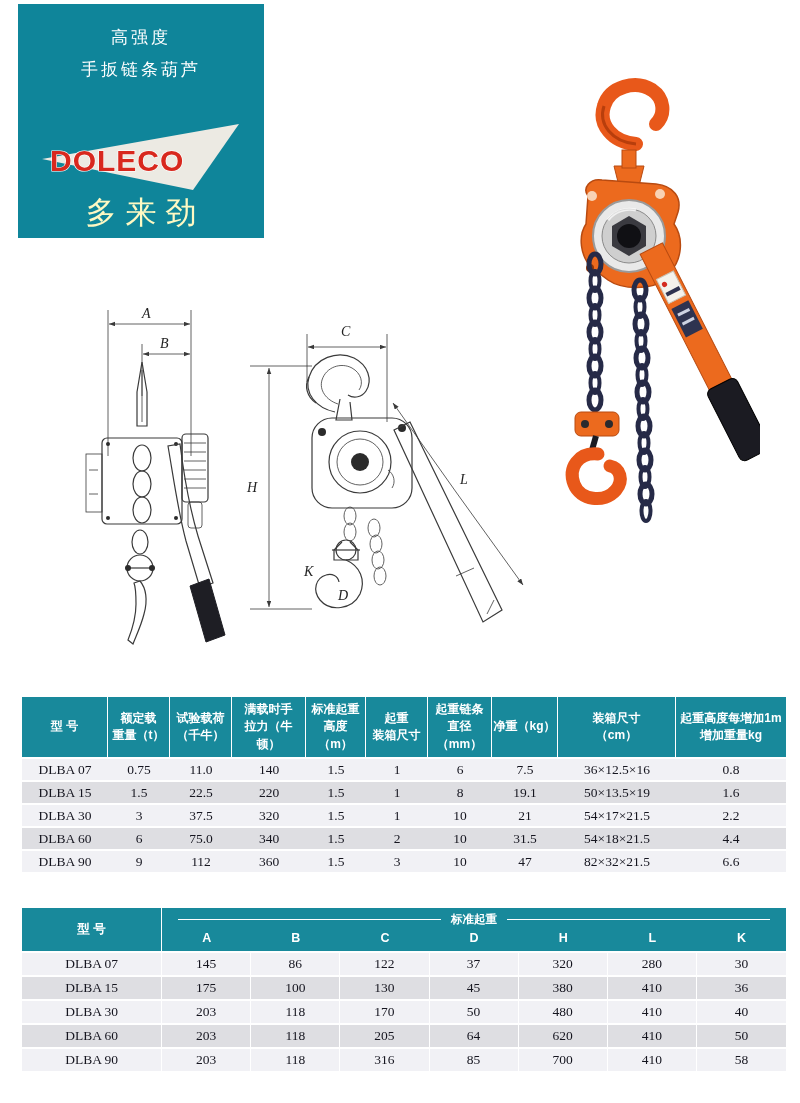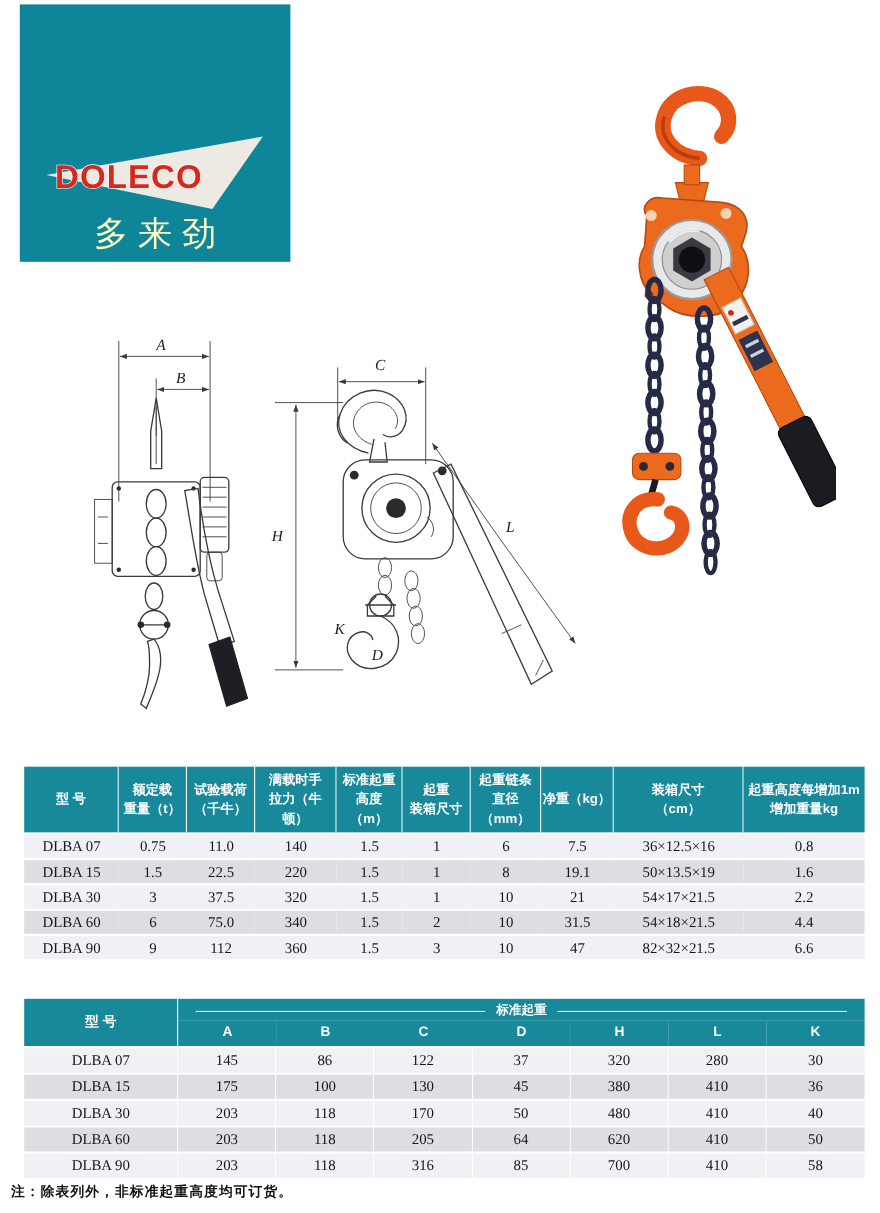--- a/index.html
+++ b/index.html
@@ -52,20 +52,22 @@
   
   .footnote{position:absolute;left:10px;top:1075px;font-size:12.5px;font-weight:bold;
             color:#111;letter-spacing:1px;}
 </style>
 </head>
 <body>
 
 <div class="page">
 
   <div class="brand-block">
+    <div class="brand-line brand-line1">高强度</div>
+    <div class="brand-line brand-line2">手扳链条葫芦</div>
     <svg class="logo-svg" width="202" height="70" viewBox="0 0 202 70">
       <polygon points="2,37 199,2 153,68" fill="#eceae3"></polygon>
       <text x="10" y="49" font-family="Liberation Sans, sans-serif" font-weight="bold" font-size="30" letter-spacing="1" fill="#d8281e" stroke="#ffffff" stroke-width="1.1" paint-order="stroke">DOLECO</text>
     </svg>
     <div class="brand-cn">多来劲</div>
   </div>
 
   <svg class="drawing-front" width="188" height="366" viewBox="0 0 188 366">
     <defs>
       <marker id="arF" markerWidth="9" markerHeight="8" refX="8" refY="3" orient="auto">
@@ -439,15 +441,14 @@
           <td>118</td>
           <td>316</td>
           <td>85</td>
           <td>700</td>
           <td>410</td>
           <td>58</td>
         </tr>
       </tbody>
   </table>
 
-  <div class="footnote">注：除表列外，非标准起重高度均可订货。</div>
 
 </div>
 
 </body></html>

